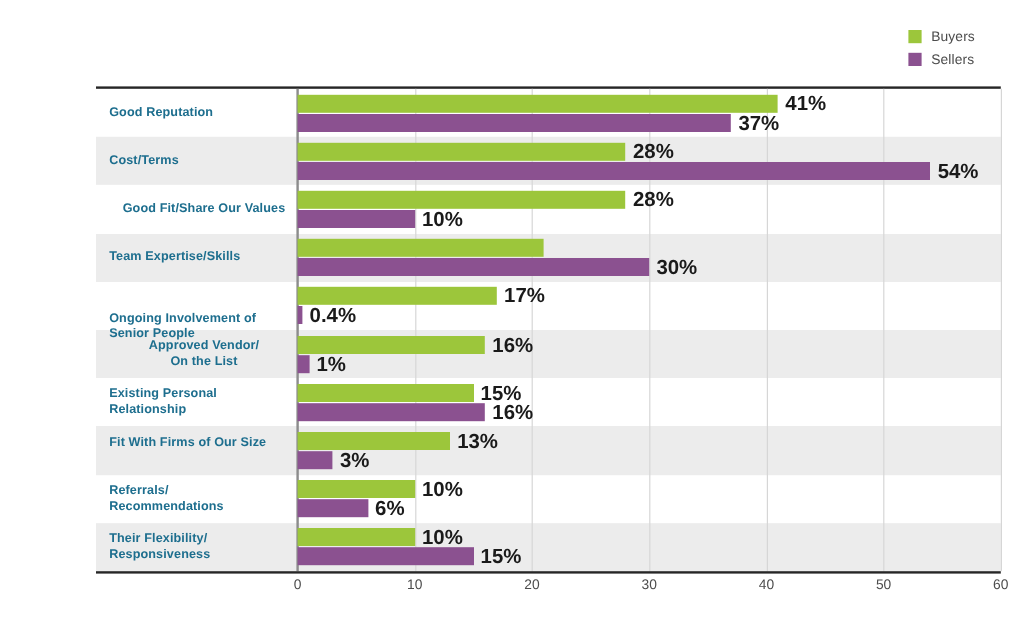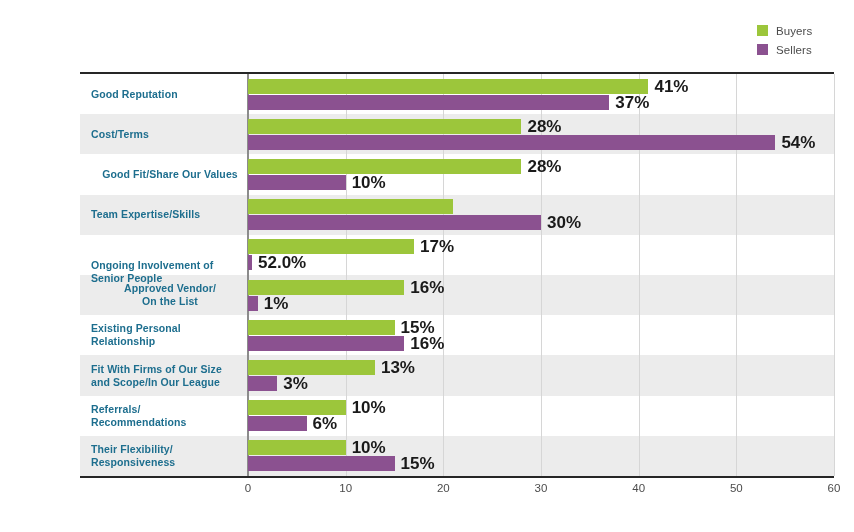--- a/index.html
+++ b/index.html
@@ -222,21 +222,20 @@
         <div class="cat-label" style="top: 208.1px; text-align: center;">
           <div>Approved Vendor/</div>
           <div>On the List</div>
         </div>
         <div class="cat-label" style="top: 248.3px;">
           <div>Existing Personal</div>
           <div>Relationship</div>
         </div>
         <div class="cat-label" style="top: 288.5px;">
           <div>Fit With Firms of Our Size</div>
-          <div>and Scope/In Our League</div>
         </div>
         <div class="cat-label" style="top: 328.7px;">
           <div>Referrals/</div>
           <div>Recommendations</div>
         </div>
         <div class="cat-label" style="top: 368.9px;">
           <div>Their Flexibility/</div>
           <div>Responsiveness</div>
         </div>
       </div>
@@ -263,21 +262,21 @@
         <div class="bar-value" style="top: 366.4px; left: 103.667px;">10%</div>
         <div class="bar sellers" style="top: 20.6px; width: 361.367px;"></div>
         <div class="bar-value" style="top: 20.6px; left: 367.367px;">37%</div>
         <div class="bar sellers" style="top: 60.8px; width: 527.4px;"></div>
         <div class="bar-value" style="top: 60.8px; left: 533.4px;">54%</div>
         <div class="bar sellers" style="top: 101px; width: 97.6667px;"></div>
         <div class="bar-value" style="top: 101px; left: 103.667px;">10%</div>
         <div class="bar sellers" style="top: 141.2px; width: 293px;"></div>
         <div class="bar-value" style="top: 141.2px; left: 299px; text-align: right;">30%</div>
         <div class="bar sellers" style="top: 181.4px; width: 4px;"></div>
-        <div class="bar-value" style="top: 181.4px; left: 10px;">52.0%</div>
+        <div class="bar-value" style="top: 181.4px; left: 10px;">0.4%</div>
         <div class="bar sellers" style="top: 221.6px; width: 9.76667px;"></div>
         <div class="bar-value" style="top: 221.6px; left: 15.7667px;">1%</div>
         <div class="bar sellers" style="top: 261.8px; width: 156.267px;"></div>
         <div class="bar-value" style="top: 261.8px; left: 162.267px;">16%</div>
         <div class="bar sellers" style="top: 302px; width: 29.3px;"></div>
         <div class="bar-value" style="top: 302px; left: 35.3px;">3%</div>
         <div class="bar sellers" style="top: 342.2px; width: 58.6px;"></div>
         <div class="bar-value" style="top: 342.2px; left: 64.6px;">6%</div>
         <div class="bar sellers" style="top: 382.4px; width: 146.5px;"></div>
         <div class="bar-value" style="top: 382.4px; left: 152.5px;">15%</div>

